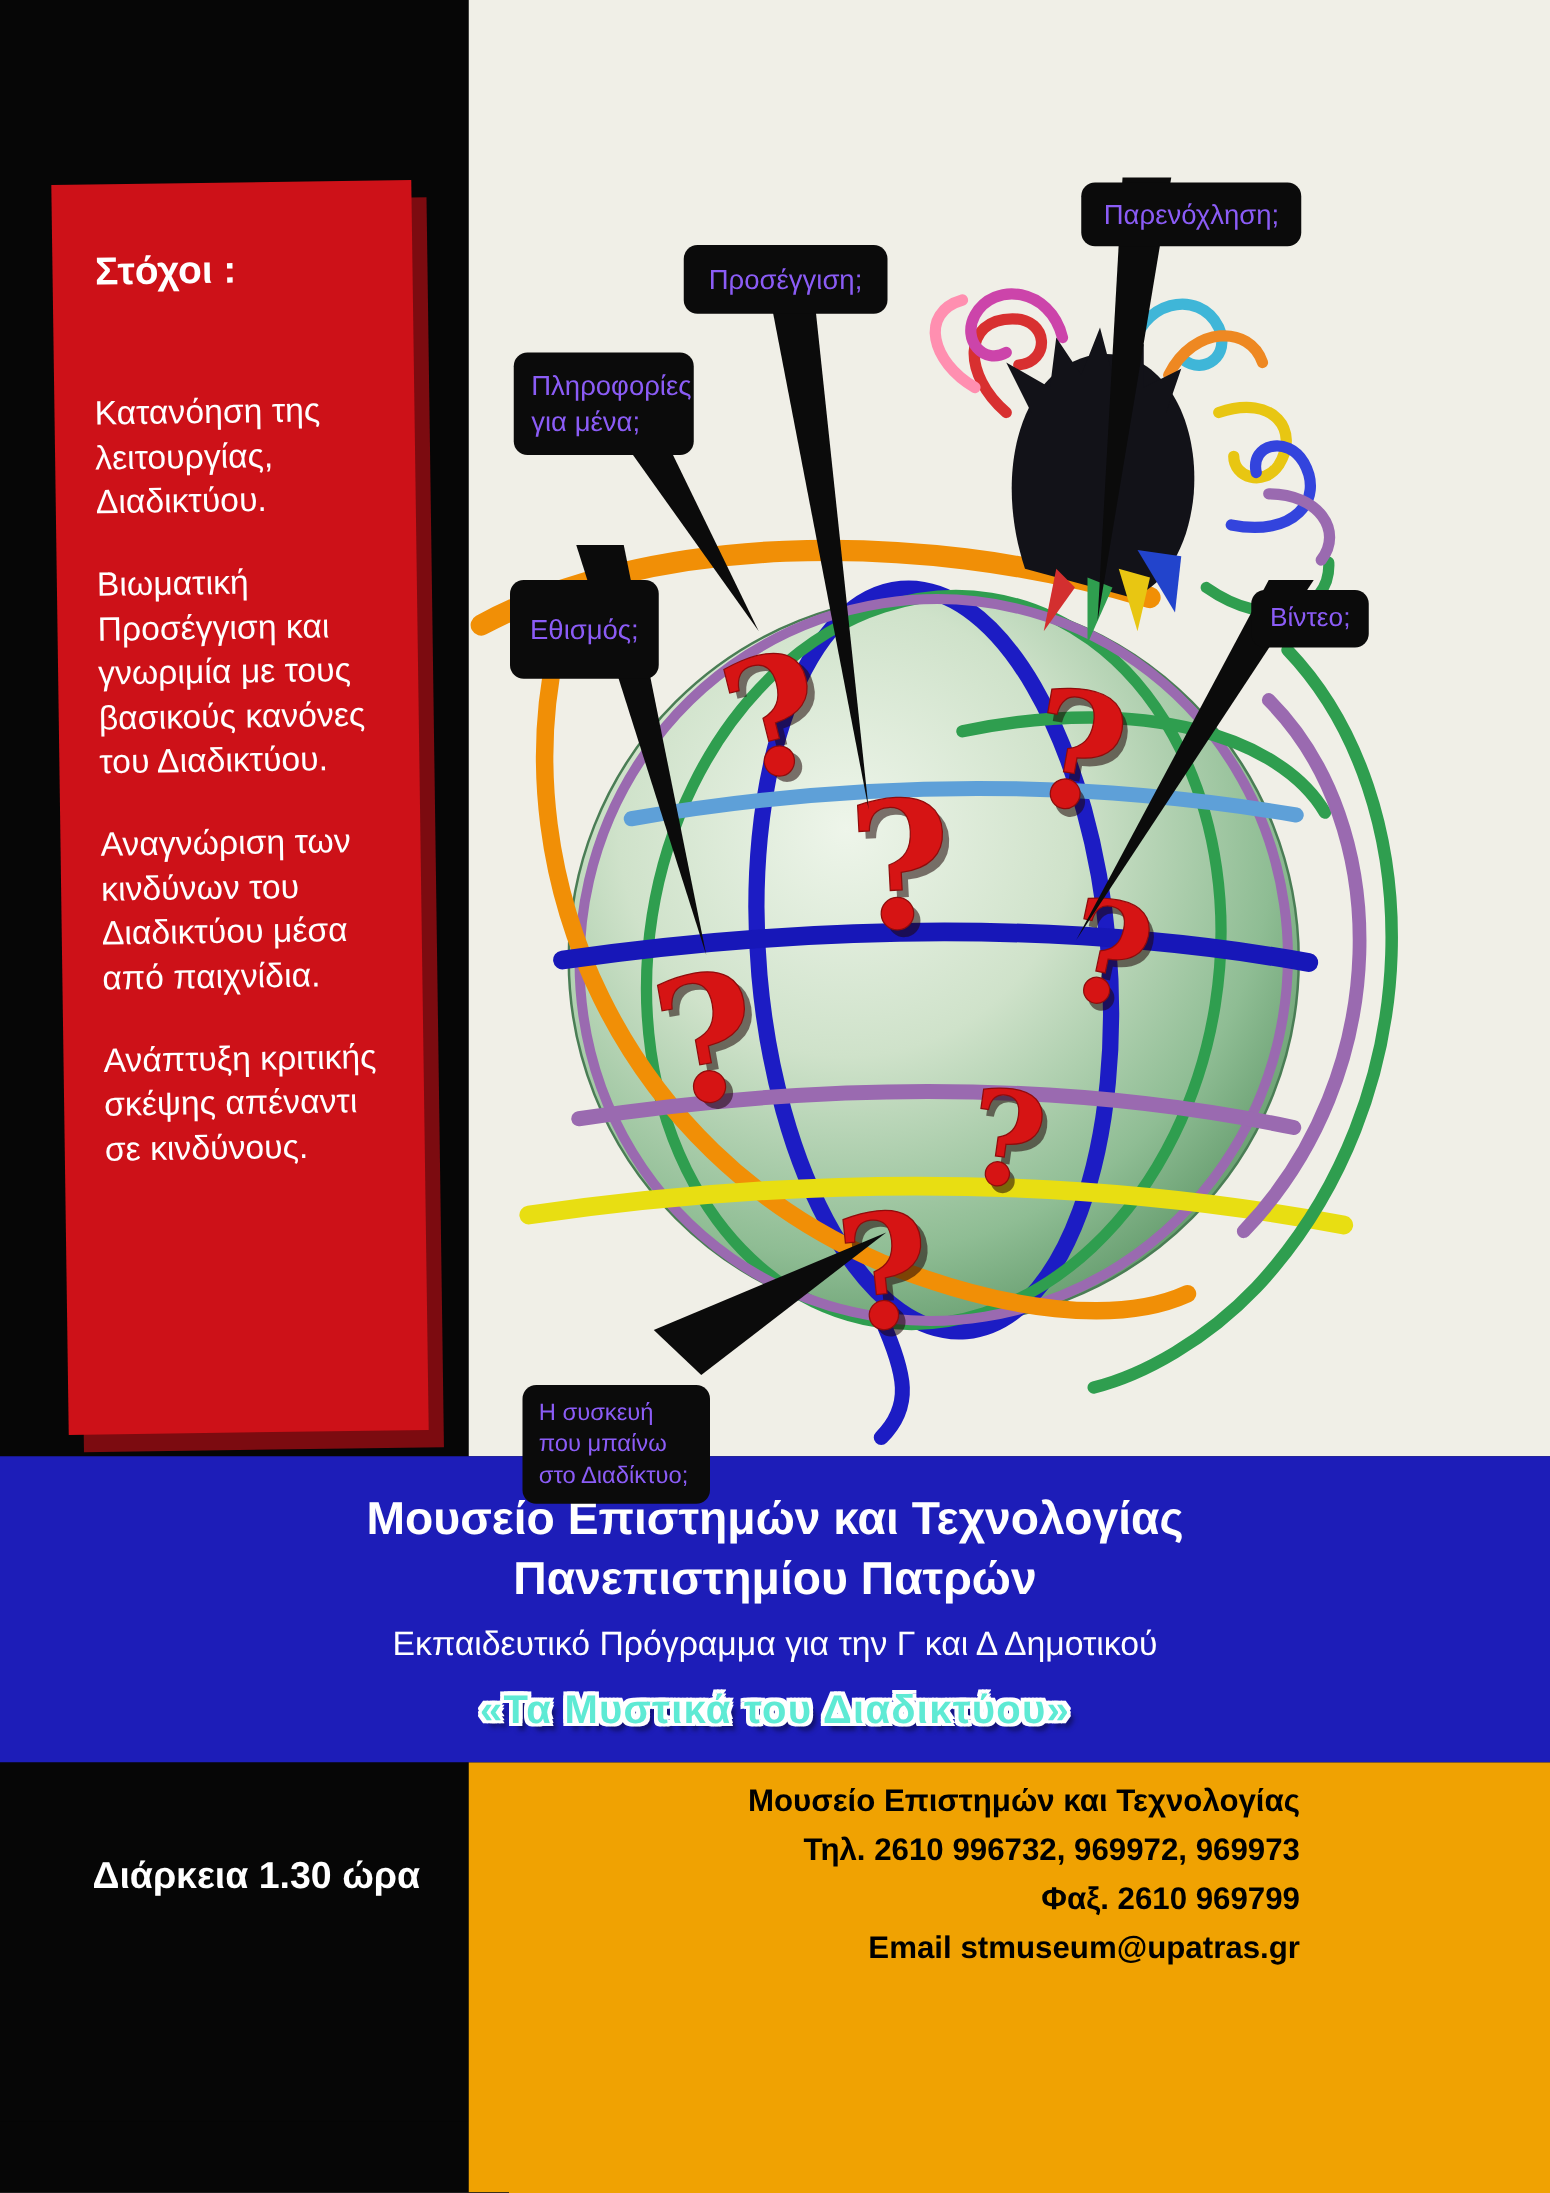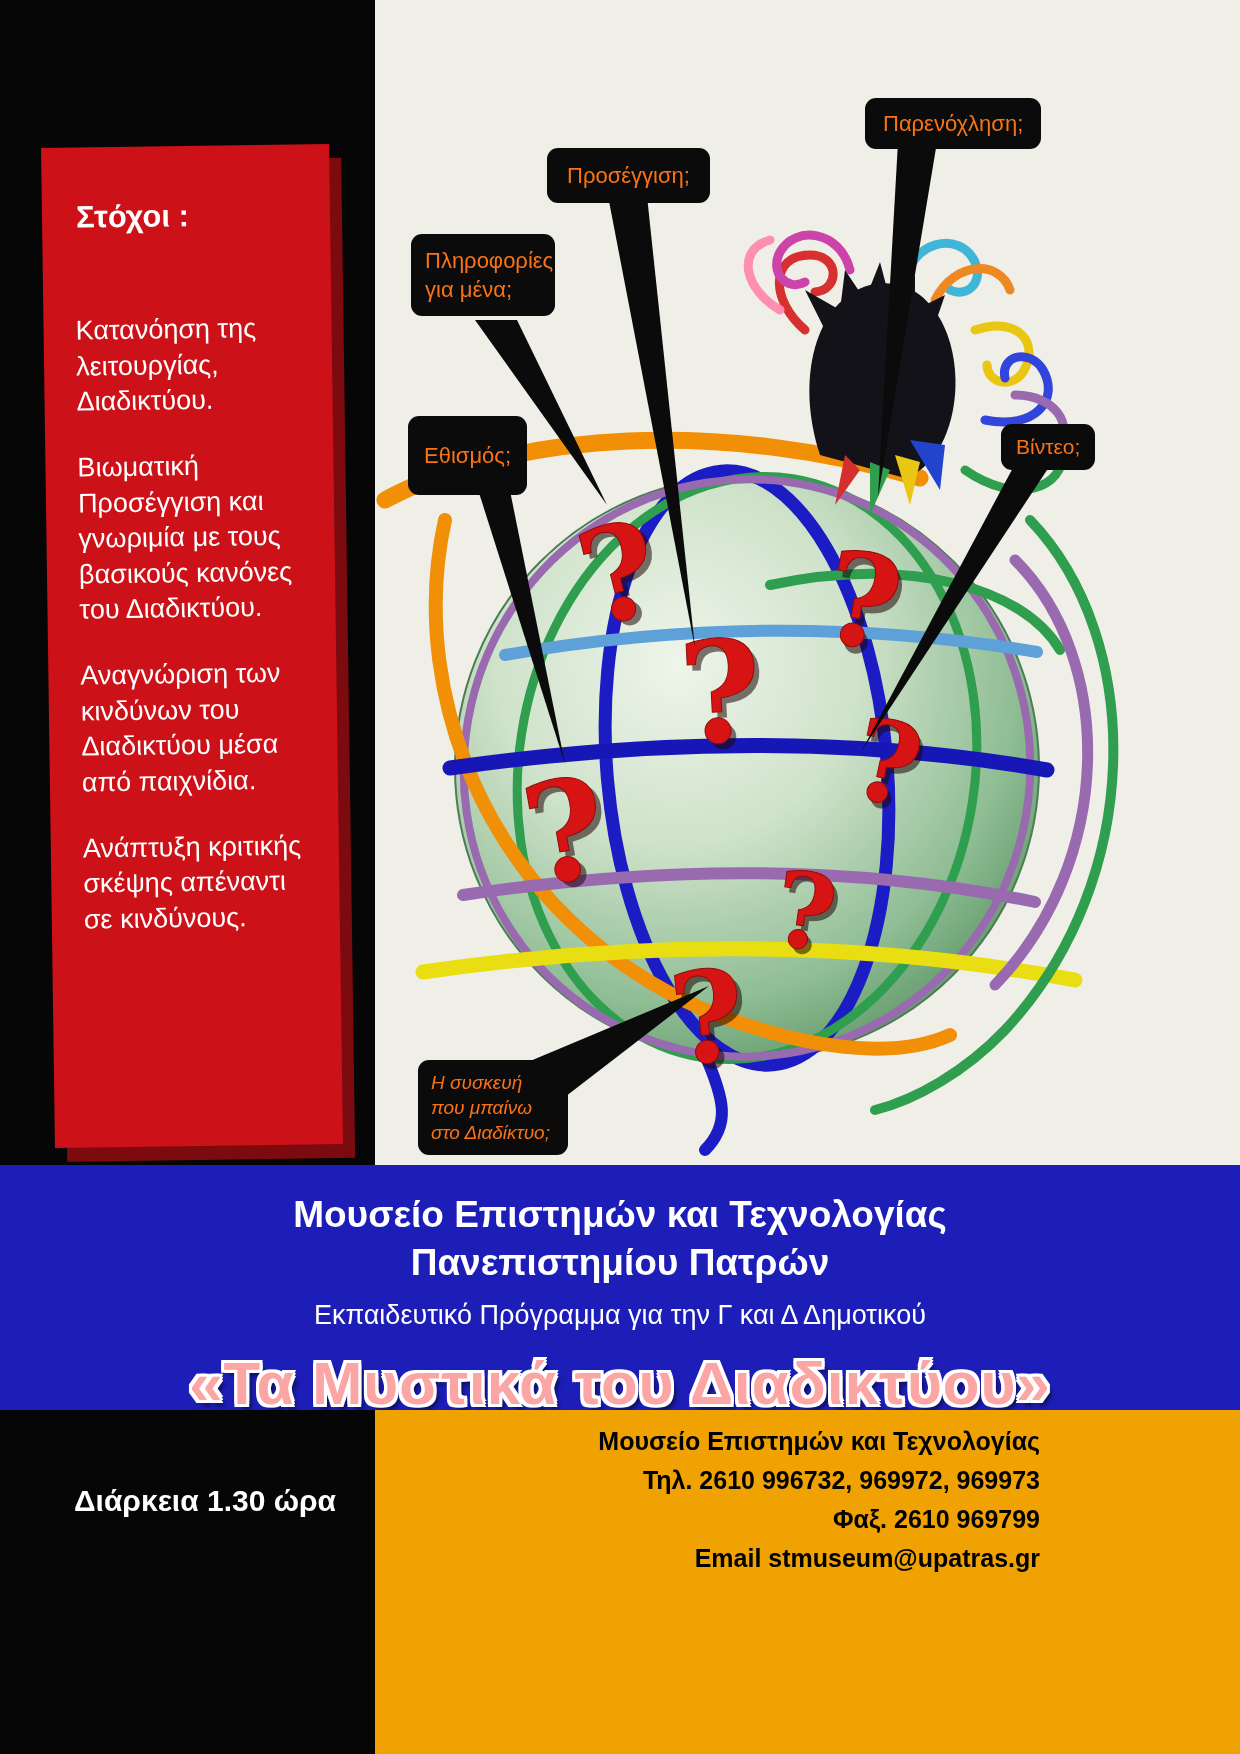--- a/index.html
+++ b/index.html
@@ -11,36 +11,36 @@
   .red-panel{position:absolute;left:48px;top:146px;width:288px;height:1000px;background:#cd1118;
              box-shadow:12px 14px 0 #7c0b10;transform:rotate(-0.8deg);transform-origin:50% 50%;
              padding:52px 26px 0 32px;box-sizing:border-box;color:#fff;}
   .goals-title{font-size:31px;font-weight:bold;margin:0 0 78px 2px;}
   .goal-item{font-size:27px;line-height:1.32;margin:0 0 30px 0;font-weight:400;}
 
   
   .main-area{position:absolute;left:375px;top:0;width:865px;height:1165px;background:#f0efe7;}
   .illus{position:absolute;left:0;top:0;width:865px;height:1165px;z-index:1;}
 
-  .bubble{position:absolute;background:#0b0b0b;color:#f97316;border-radius:11px;z-index:3;
-          line-height:1.32;box-sizing:border-box;}
+  .bubble{position:absolute;background:#0b0b0b;color:#8b5cf6;border-radius:11px;z-index:3;
+          line-height:1.32;box-sizing:border-box;margin-top:48px;}
   .b-info{left:36px;top:234px;width:144px;padding:12px 14px;font-size:22px;}
   .b-photos{left:172px;top:148px;padding:13px 20px;font-size:22px;white-space:nowrap;}
   .b-harass{left:490px;top:98px;padding:11px 18px;font-size:22px;white-space:nowrap;}
   .b-addict{left:33px;top:416px;padding:25px 16px;font-size:22px;white-space:nowrap;}
   .b-video{left:626px;top:424px;padding:9px 15px;font-size:21px;white-space:nowrap;}
-  .b-device{left:43px;top:1060px;width:150px;padding:10px 13px;font-size:19px;font-style:italic;}
+  .b-device{left:43px;top:1060px;width:150px;padding:10px 13px;font-size:19px;}
 
   
   .blue-band{position:absolute;left:0;top:1165px;width:1240px;height:245px;background:#1d1db8;
              color:#fff;text-align:center;}
   .banner-line1{font-size:37px;font-weight:bold;margin:28px 0 0 0;line-height:1.2;}
   .banner-line2{font-size:37px;font-weight:bold;margin:4px 0 0 0;line-height:1.2;}
   .banner-line3{font-size:27px;font-weight:400;margin:14px 0 0 0;}
-  .banner-title{font-size:60px;font-weight:bold;margin:18px 0 0 0;color:#fca5a5;letter-spacing:1px;
+  .banner-title{font-size:32px;font-weight:bold;margin:18px 0 0 0;color:#5eead4;letter-spacing:1px;
       text-shadow:-3px -3px 0 #fff,3px -3px 0 #fff,-3px 3px 0 #fff,3px 3px 0 #fff,
                   -3px 0 0 #fff,3px 0 0 #fff,0 -3px 0 #fff,0 3px 0 #fff,5px 6px 4px rgba(0,0,0,0.5);}
 
   
   .bottom-black{position:absolute;left:0;top:1410px;width:375px;height:287px;background:#060606;}
   .duration{color:#fff;font-size:30px;font-weight:bold;padding:74px 0 0 74px;white-space:nowrap;}
   .bottom-orange{position:absolute;left:375px;top:1410px;width:865px;height:344px;background:#f0a202;
                  color:#000;text-align:right;box-sizing:border-box;padding:12px 200px 0 0;}
   .contact-line{font-size:25px;font-weight:bold;line-height:39px;margin:0;}
 </style>

